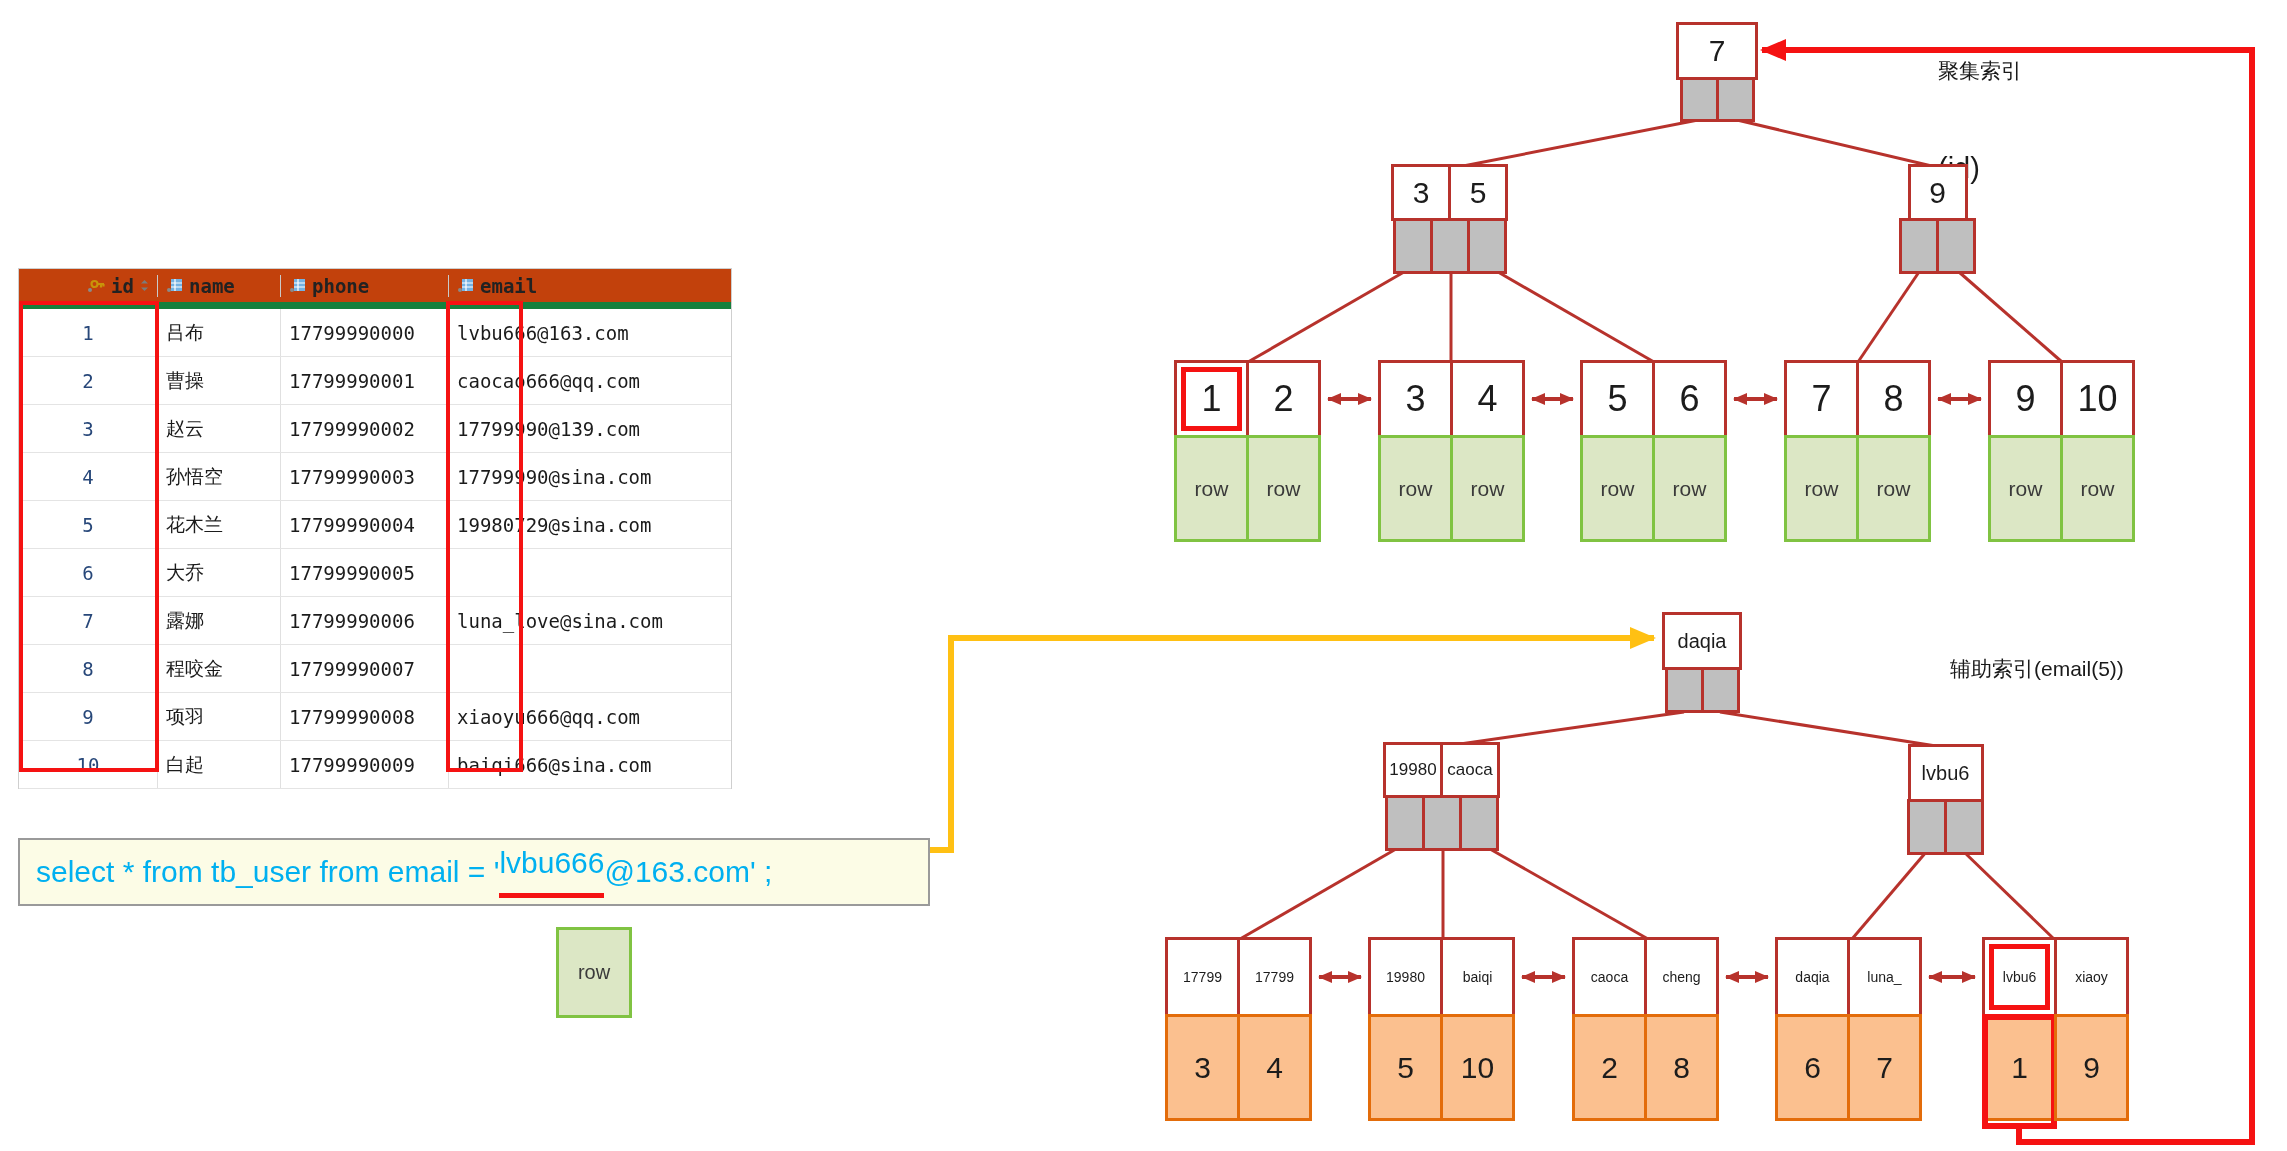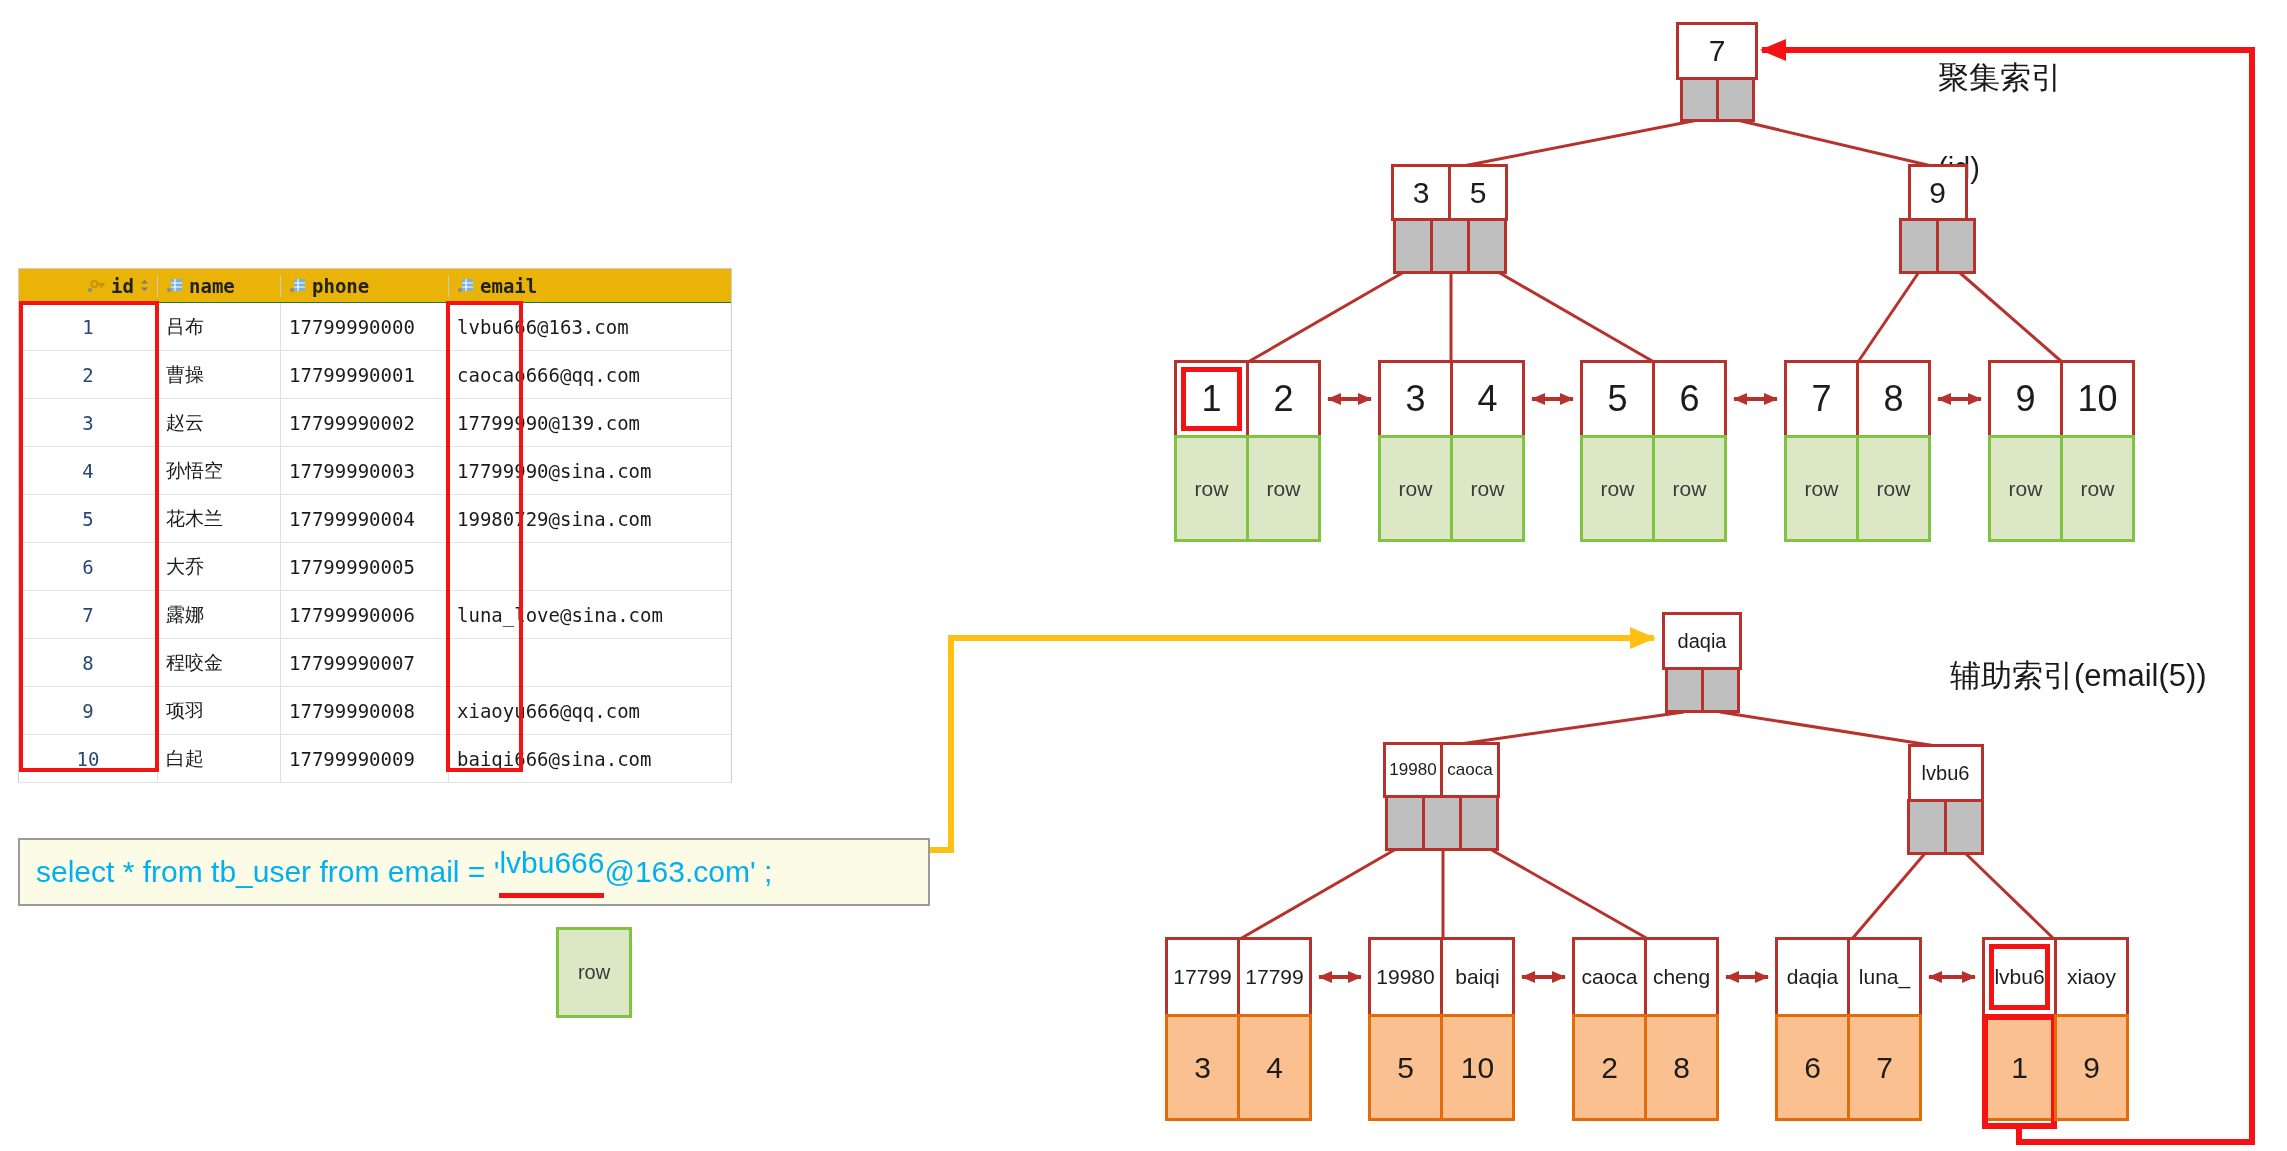--- a/index.html
+++ b/index.html
@@ -3,22 +3,22 @@
 <meta charset="utf-8">
 <style>
   html,body{margin:0;padding:0;background:#fff;}
   #canvas{position:relative;width:2287px;height:1151px;background:#fff;overflow:hidden;
           font-family:"Liberation Sans",sans-serif;}
 
   
   .dg-table{position:absolute;left:18px;top:268px;width:712px;
             font-family:"DejaVu Sans Mono","Liberation Mono",monospace;font-size:19px;
             border-left:1px solid #cfcfcf;border-right:1px solid #cfcfcf;}
-  .dg-header{display:flex;height:33px;background:#eab308;
-             border-top:1px solid #cfcfcf;border-bottom:1px solid #15803d;align-items:center;}
+  .dg-header{display:flex;height:33px;background:#c2410c;
+             border-top:1px solid #cfcfcf;border-bottom:7px solid #15803d;align-items:center;}
   .dg-hcell{display:flex;align-items:center;gap:6px;padding:0 8px;box-sizing:border-box;
             border-right:1px solid #c9c9c9;font-weight:bold;color:#222;}
   .dg-hcell:last-child{border-right:none;}
   .dg-row{display:flex;height:47px;background:#fff;border-bottom:1px solid #e4e4e4;}
   .dg-cell{display:flex;align-items:center;padding:0 8px;box-sizing:border-box;
            border-right:1px solid #e0e0e0;color:#1b1b1b;white-space:nowrap;overflow:hidden;}
   .dg-cell:last-child{border-right:none;}
   .w-id{width:139px;} .w-name{width:123px;} .w-phone{width:168px;} .w-email{width:282px;}
   .c-id{justify-content:center;color:#274779;}
   .hd-id{justify-content:flex-end;}
@@ -48,33 +48,33 @@
   .ocell{background:#fbc08f;border:3px solid #e36c0a;box-sizing:border-box;color:#1c1c1c;
          display:flex;align-items:center;justify-content:center;position:relative;}
   .ocell + .ocell{margin-left:-3px;}
 
   .cr{width:82px;height:58px;font-size:30px;}            
   .ik{width:60px;height:57px;font-size:30px;}            
   .ik2{width:60px;height:56px;font-size:17px;}           
   .sr{width:80px;height:58px;font-size:20px;}            
   .si{width:76px;height:58px;font-size:20px;}            
   .ck{width:75px;height:78px;font-size:36px;}            
-  .sk{width:75px;height:80px;font-size:21px;}            
+  .sk{width:75px;height:80px;font-size:14px;}            
   .gcell{width:75px;height:107px;font-size:21px;}
   .ocell{width:75px;height:107px;font-size:30px;}
   .pr{width:39px;height:45px;}                           
   .pr2{width:39px;height:46px;}
   .pp{width:40px;height:56px;}                           
 
   .hl-in{position:absolute;inset:4px;border:5px solid #f51212;pointer-events:none;}
   .hl-out{position:absolute;left:-3px;top:-3px;width:calc(100% - 6px);height:calc(100% + 2px);
           border:6px solid #f51212;pointer-events:none;}
 
   .tree-label{position:absolute;color:#1a1a1a;white-space:nowrap;}
-  .lbl-big{font-size:31px;}
+  .lbl-big{font-size:21px;}
   .lbl-mid{font-size:29px;}
 
   .row-single{position:absolute;left:556px;top:927px;width:76px;height:91px;box-sizing:border-box;
               background:#dce7c5;border:3px solid #80c342;display:flex;align-items:center;
               justify-content:center;font-size:20px;color:#3a3a3a;}
   svg.lines{position:absolute;left:0;top:0;}
 </style>
 </head>
 <body>
 

